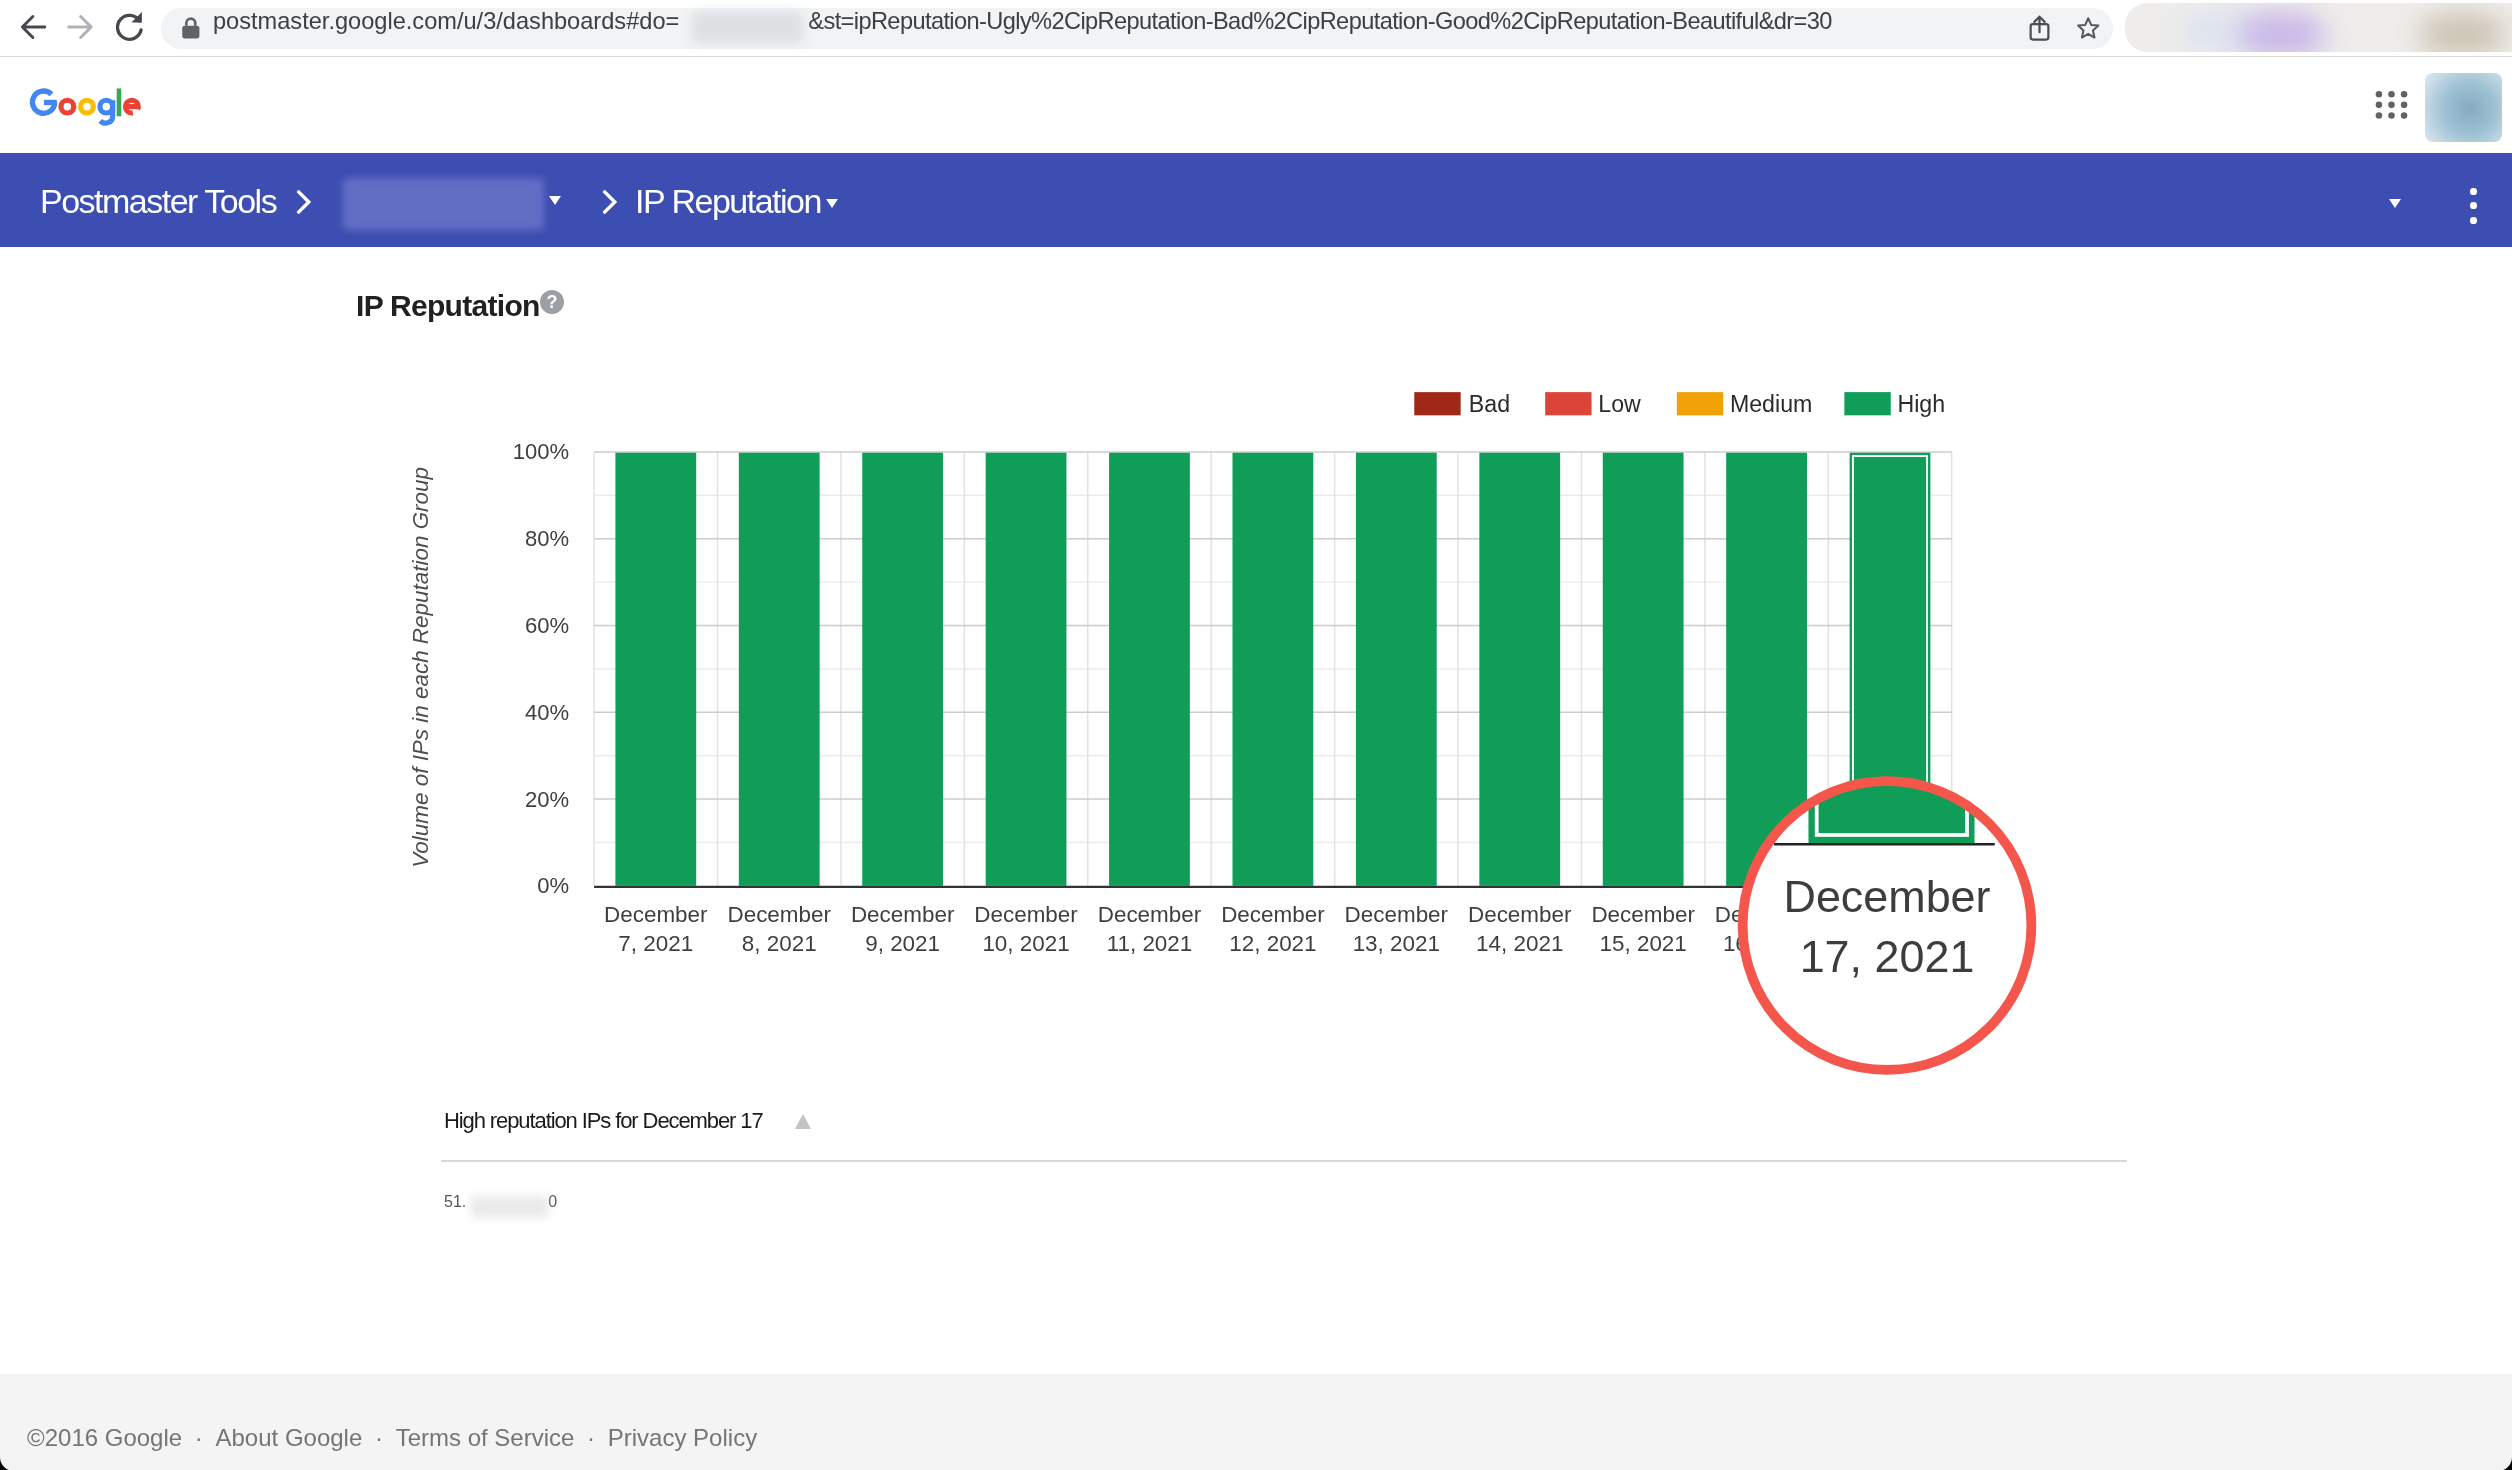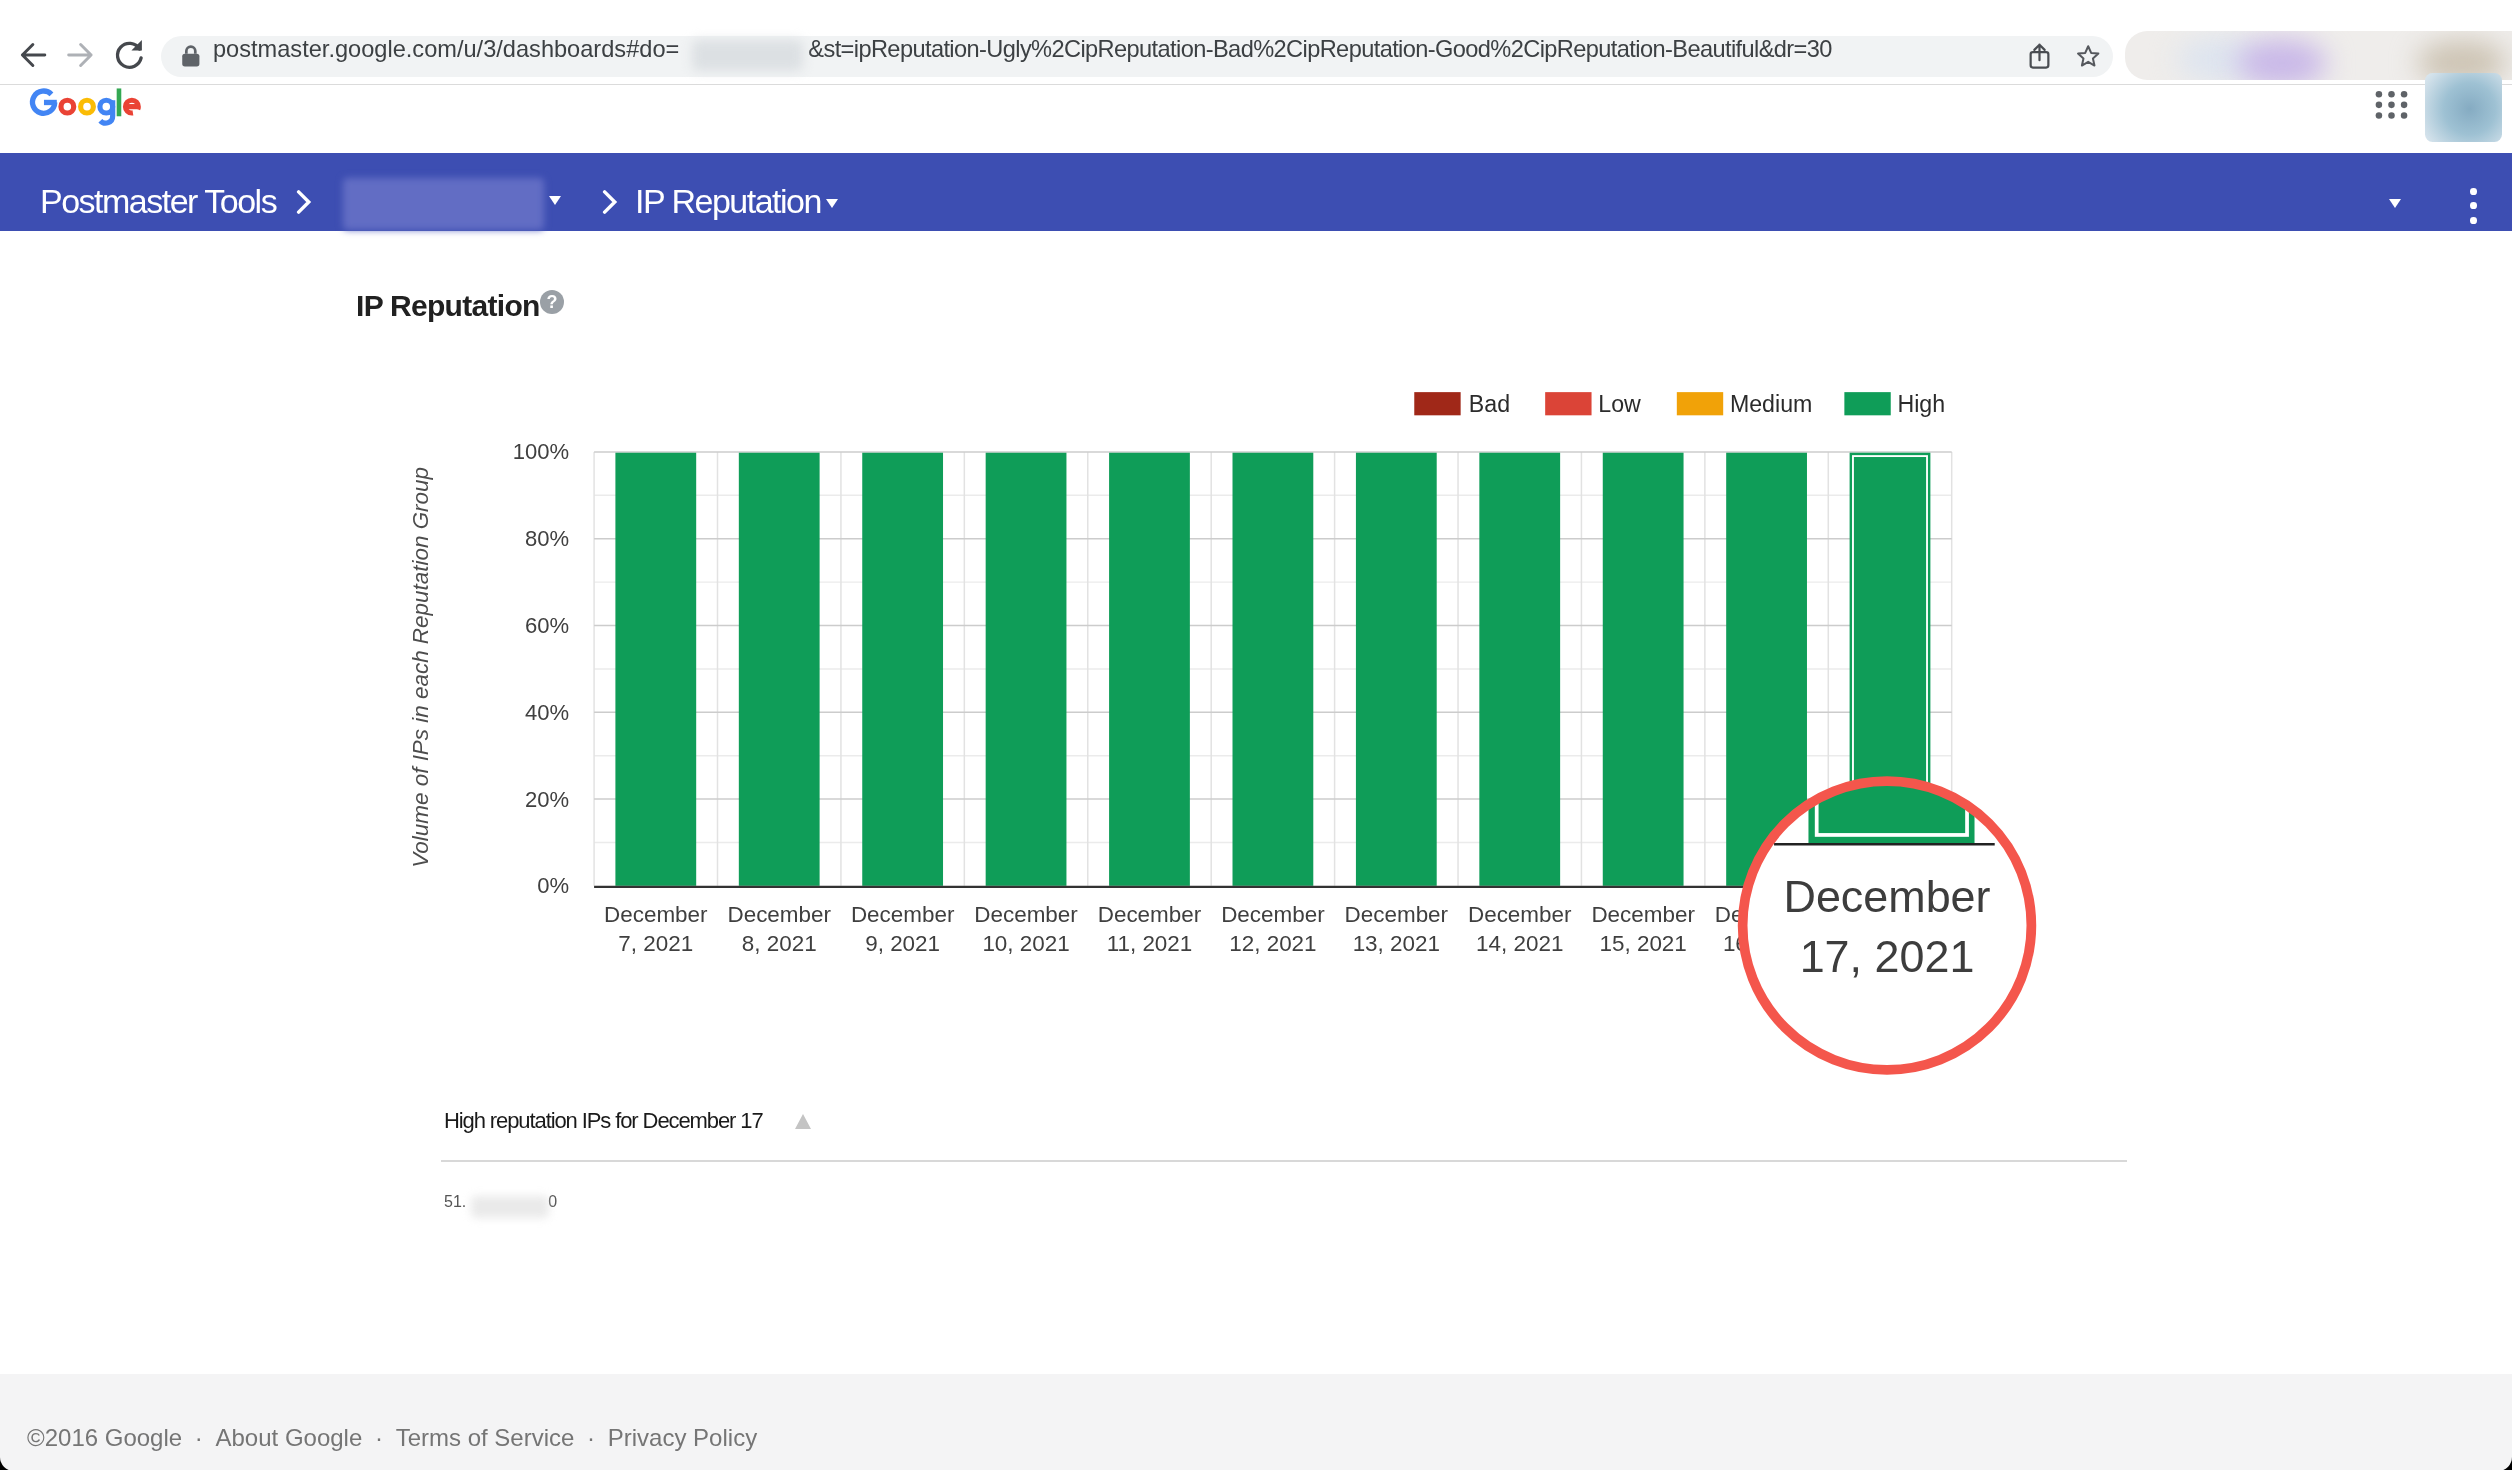--- a/index.html
+++ b/index.html
@@ -1,34 +1,34 @@
 <!DOCTYPE html>
 <html style="font-size:12px"><head>
 <meta charset="utf-8">
 <style>
   * { margin:0; padding:0; box-sizing:border-box; }
   html,body { width:2512px; height:1471px; background:#fff; font-family:"Liberation Sans", sans-serif; position:relative; overflow:hidden; }
   .abs { position:absolute; }
 
   
-  #toolbar { position:absolute; left:0; top:0; width:2512px; height:57px; background:#fff; border-bottom:1.5px solid #dbdbdb;margin-top:28px; }
+  #toolbar { position:absolute; left:0; top:0; width:2512px; height:57px; background:#fff; border-bottom:1.5px solid #dbdbdb; }
   #pill { position:absolute; left:161px; top:7.5px; width:1952px; height:41px; border-radius:21px; background:#f1f3f4; }
   #urltext { position:absolute; left:213px; top:0; height:41px; line-height:43px; font-size:23.6px; color:#3c4043; white-space:nowrap; }
   #urlblur { position:absolute; left:692px; top:12px; width:111px; height:31px; background:#dce0e3; filter:blur(5.2px); border-radius:6px; }
   #rightblur { position:absolute; left:2125px; top:3px; width:387px; height:49px; border-radius:22.4px 0 0 22.4px;
      background:#efedeb; overflow:hidden; }
   .blob { position:absolute; border-radius:50%; filter:blur(13.5px); }
 
   
   #googlerow { position:absolute; left:0; top:0; width:2512px; height:0; }
   #avatar { position:absolute; left:2425px; top:73px; width:77px; height:69px; border-radius:7.5px;
      background:radial-gradient(circle at 58% 52%, #85abc2 0%, #9ec1d3 45%, #cfdfe9 85%, #dde9f0 100%);  }
 
   
-  #bluebar { position:absolute; left:0; top:153px; width:2512px; height:78px; background:#3d4eb2; color:#fff; }
+  #bluebar { position:absolute; left:0; top:153px; width:2512px; height:94px; background:#3d4eb2; color:#fff; }
   #bluebar .t { position:absolute; top:0; height:94px; line-height:96px; font-size:34px; letter-spacing:-1.5px; white-space:nowrap; }
   #navblur { position:absolute; left:343px; top:25px; width:201px; height:52px; border-radius:4.5px; background:#626dc4; filter:blur(3.7px); }
   .caret { position:absolute; width:0; height:0; border-left:6.7px solid transparent; border-right:6.7px solid transparent; border-top:9px solid #fff; }
   .dot { position:absolute; width:6.7px; height:6.7px; border-radius:50%; background:#fff; left:2470px; }
 
   
   #pagehead { position:absolute; left:356px; top:291px; font-size:30px; letter-spacing:-0.7px; font-weight:bold; color:#212121; line-height:1; }
   #qicon { position:absolute; left:540px; top:290px; width:24px; height:24px; border-radius:50%; background:#9aa0a6; color:#fff; font-size:18px; font-weight:bold; text-align:center; line-height:25px; }
   #h2 { position:absolute; left:444px; top:1110px; font-size:22px; letter-spacing:-1.1px; font-weight:normal; color:#1a1a1a; line-height:1; }
   #tri { position:absolute; left:795px; top:1114px; width:0; height:0; border-left:8.2px solid transparent; border-right:8.2px solid transparent; border-bottom:15.7px solid #c4c4c4; }

